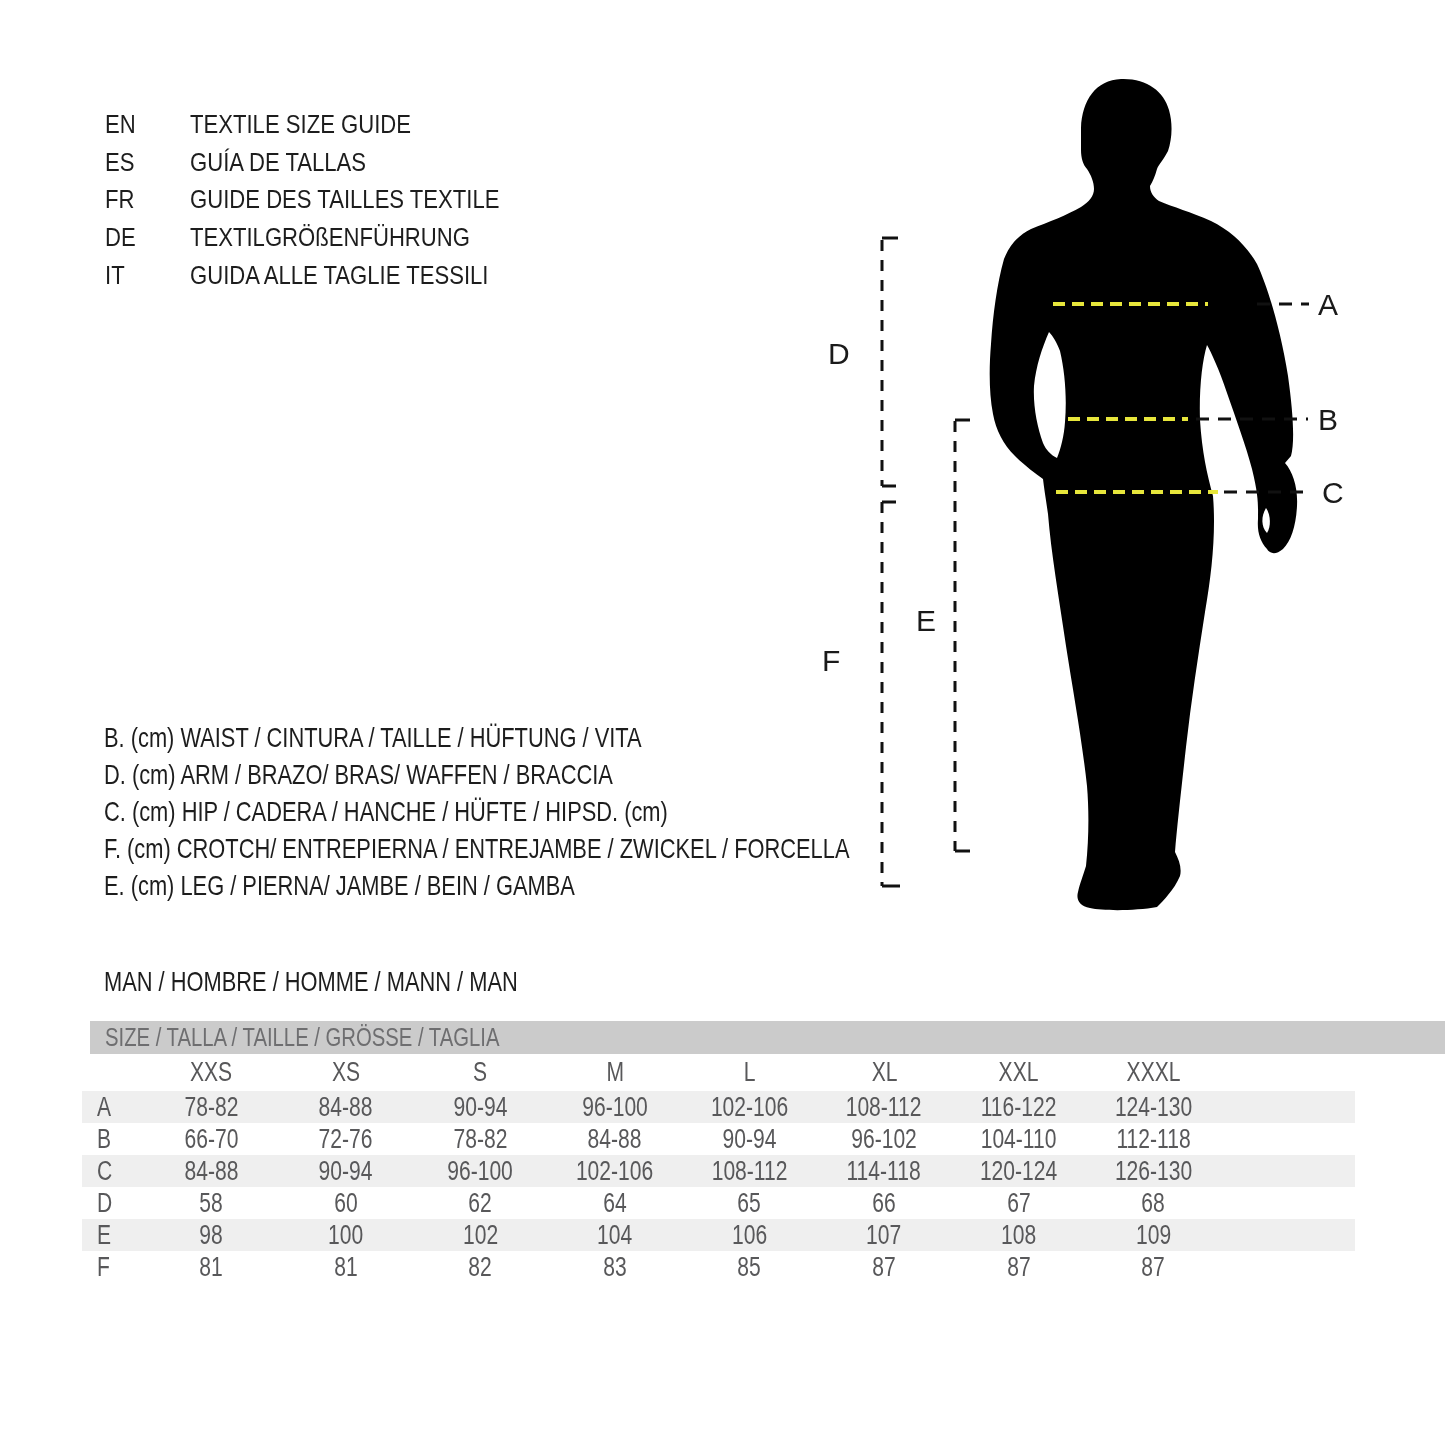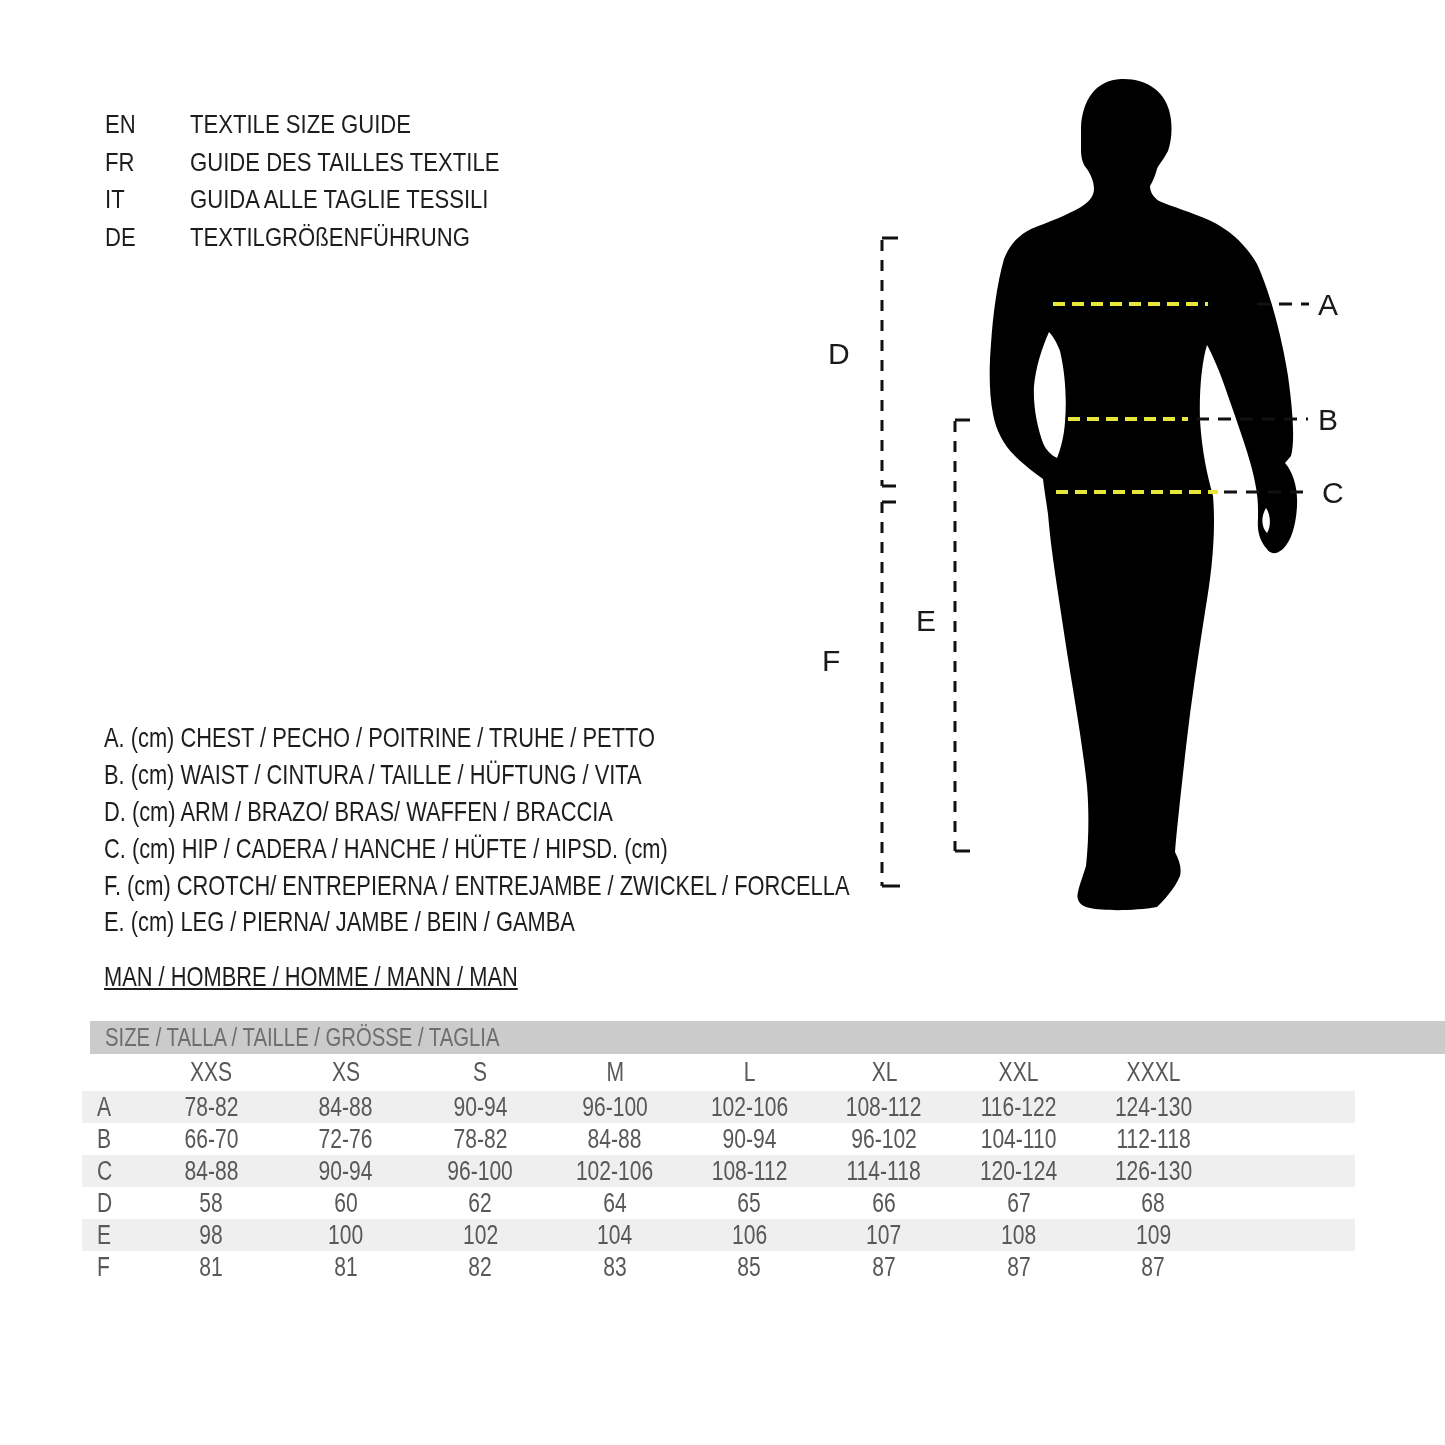--- a/index.html
+++ b/index.html
@@ -20,21 +20,21 @@
 
   
   .figure-wrap{position:absolute;left:820px;top:55px;width:560px;height:880px;}
   svg text{font-family:"Liberation Sans",sans-serif;font-size:30px;fill:#1a1a1a;}
 
   
   .legend{position:absolute;left:104px;top:720px;font-size:28px;}
   .legend-row{display:flex;height:36.8px;align-items:center;}
 
   
-  .category{position:absolute;left:104px;top:961px;height:37px;display:flex;align-items:flex-start;font-size:28px;text-decoration:underline;}
+  .category{position:absolute;left:104px;top:961px;height:37px;display:flex;align-items:flex-end;font-size:28px;}
 
   
   .size-band{
     position:absolute;left:90px;top:1021px;width:1436px;height:33px;
     background:#cbcbcb;color:#6e6e70;font-size:26px;
     display:flex;align-items:center;padding-left:15px;box-sizing:border-box;
   }
   table.size-table{
     position:absolute;left:82px;top:1054px;width:1273px;
     border-collapse:collapse;table-layout:fixed;
@@ -50,30 +50,34 @@
 </style>
 </head>
 <body>
 
 <div class="lang-list">
   <div class="lang-row">
     <span class="lang-code"><span class="cx">EN</span></span>
     <span class="cx">TEXTILE SIZE GUIDE</span>
   </div>
   <div class="lang-row">
+    <span class="lang-code"><span class="cx">ES</span></span>
+    <span class="cx">GUÍA DE TALLAS</span>
+  </div>
+  <div class="lang-row">
     <span class="lang-code"><span class="cx">FR</span></span>
     <span class="cx">GUIDE DES TAILLES TEXTILE</span>
   </div>
   <div class="lang-row">
+    <span class="lang-code"><span class="cx">DE</span></span>
+    <span class="cx">TEXTILGRÖßENFÜHRUNG</span>
+  </div>
+  <div class="lang-row">
     <span class="lang-code"><span class="cx">IT</span></span>
     <span class="cx">GUIDA ALLE TAGLIE TESSILI</span>
-  </div>
-  <div class="lang-row">
-    <span class="lang-code"><span class="cx">DE</span></span>
-    <span class="cx">TEXTILGRÖßENFÜHRUNG</span>
   </div>
 </div>
 
 <div class="figure-wrap">
 <svg width="560" height="880" viewBox="820 55 560 880">
 
   <path fill="#000000" fill-rule="evenodd" d="
     M 1081,128
     C 1082,100 1096,80 1121,79
     C 1146,78 1164,91 1169,110
@@ -152,23 +156,20 @@
   <text x="1318" y="430">B</text>
   <text x="1322" y="503">C</text>
   <text x="828" y="364">D</text>
   <text x="916" y="631">E</text>
   <text x="822" y="671">F</text>
 </svg>
 </div>
 
 <div class="legend">
   <div class="legend-row">
-      <span class="cx">A. (cm) CHEST / PECHO / POITRINE / TRUHE / PETTO</span>
-    </div>
-  <div class="legend-row">
       <span class="cx">B. (cm) WAIST / CINTURA / TAILLE / HÜFTUNG / VITA</span>
     </div>
   <div class="legend-row">
       <span class="cx">D. (cm) ARM / BRAZO/ BRAS/ WAFFEN / BRACCIA</span>
     </div>
   <div class="legend-row">
       <span class="cx">C. (cm) HIP / CADERA / HANCHE / HÜFTE / HIPSD. (cm)</span>
     </div>
   <div class="legend-row">
       <span class="cx">F. (cm) CROTCH/ ENTREPIERNA / ENTREJAMBE / ZWICKEL / FORCELLA</span>

